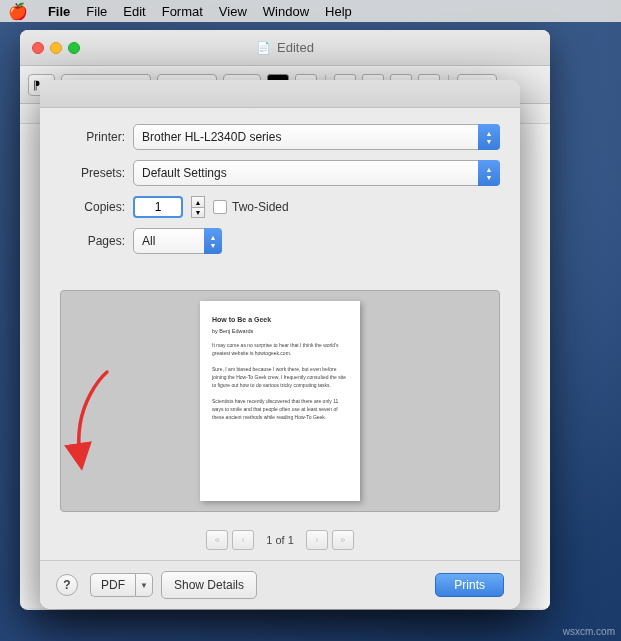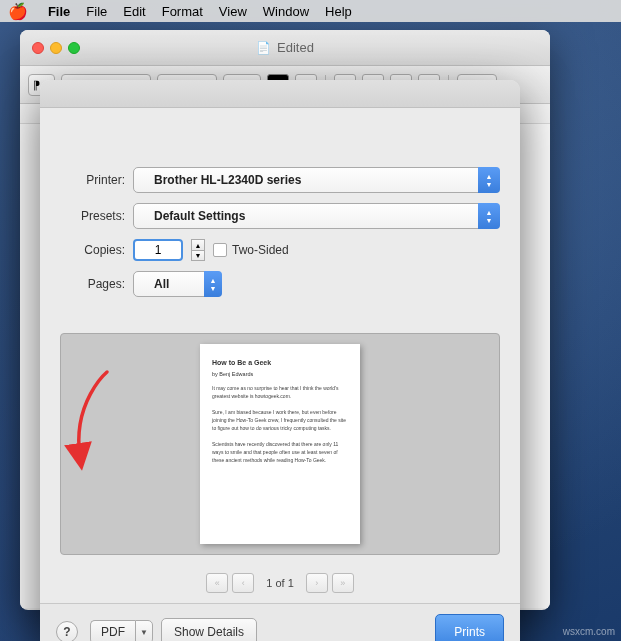--- a/index.html
+++ b/index.html
@@ -203,21 +203,20 @@
       display: flex;
       align-items: center;
       justify-content: center;
       font-size: 12px;
       color: #444;
       position: relative;
     }
 
     .print-dialog-content {
       padding: 16px 20px;
-      margin-top: 43px;
     }
 
     .form-row {
       display: flex;
       align-items: center;
       margin-bottom: 10px;
       gap: 8px;
     }
 
     .form-label {
@@ -240,25 +239,24 @@
       align-items: center;
     }
 
     .select-display {
       flex: 1;
       height: 26px;
       background: linear-gradient(to bottom, #fefefe, #f2f2f2);
       border: 1px solid #aaa;
       border-radius: 5px;
       font-size: 12px;
-      padding: 0 20px;
+      padding: 0 8px;
       display: flex;
       align-items: center;
       color: #222;
-      font-weight: bold;
     }
 
     .select-arrows {
       position: absolute;
       right: 0;
       top: 0;
       bottom: 0;
       width: 22px;
       background: linear-gradient(to bottom, #5a9cf5, #3a7edc);
       border-radius: 0 4px 4px 0;
@@ -492,21 +490,21 @@
       border: 1px solid #aaa;
       border-radius: 5px;
       font-size: 12px;
       color: #333;
       cursor: default;
       display: flex;
       align-items: center;
     }
 
     .print-btn {
-      height: 36px;
+      height: 24px;
       padding: 0 18px;
       background: linear-gradient(to bottom, #6aabf7, #3a82e0);
       border: 1px solid #2a6ec8;
       border-radius: 5px;
       font-size: 12px;
       color: white;
       cursor: default;
       display: flex;
       align-items: center;
       font-weight: 500;

